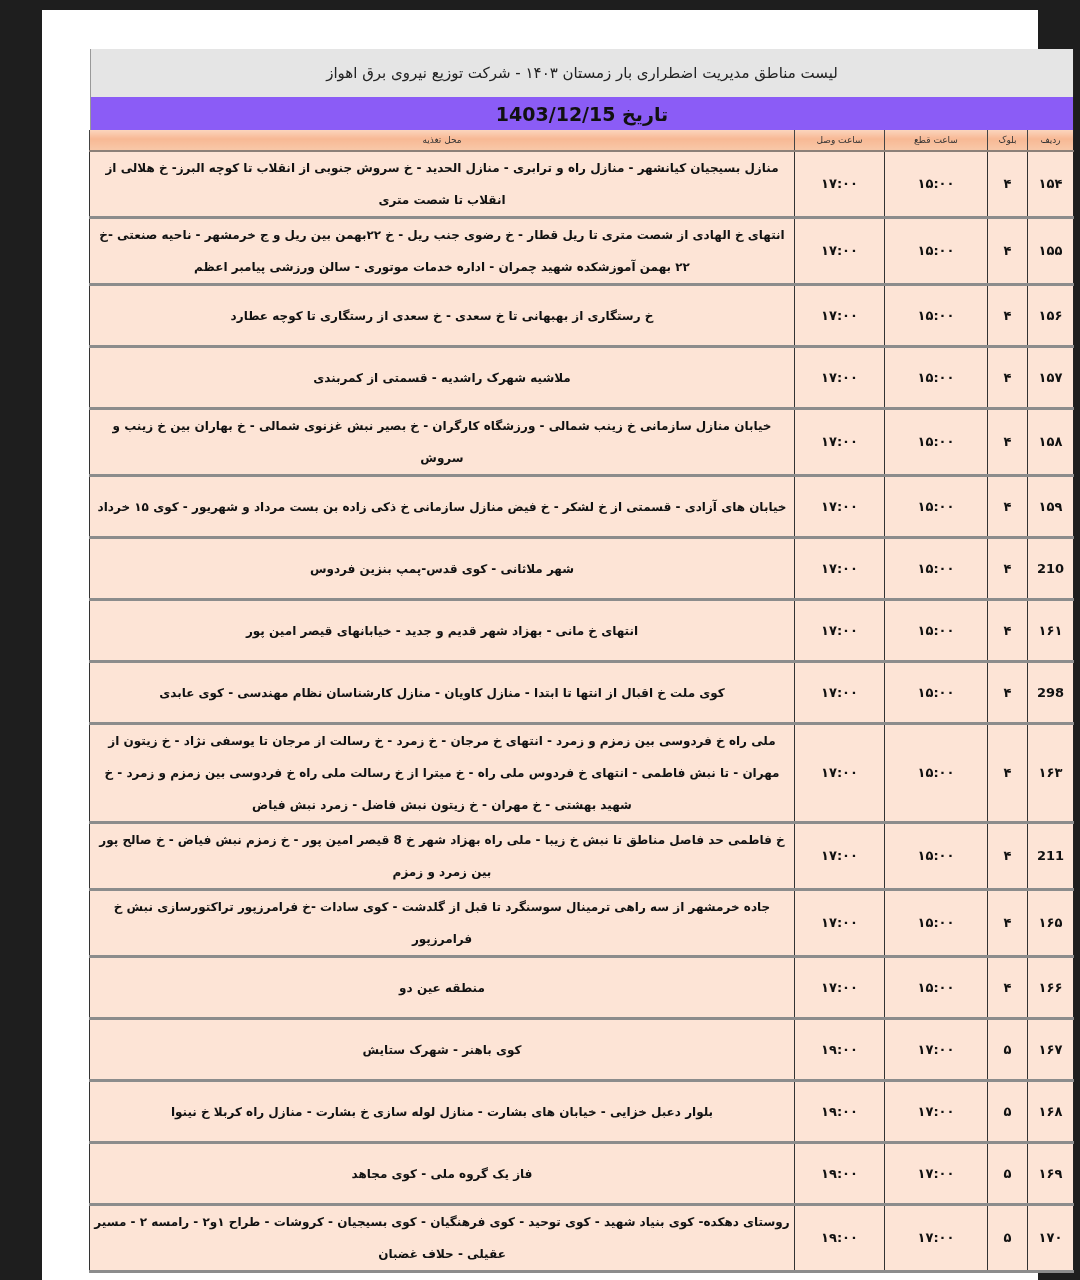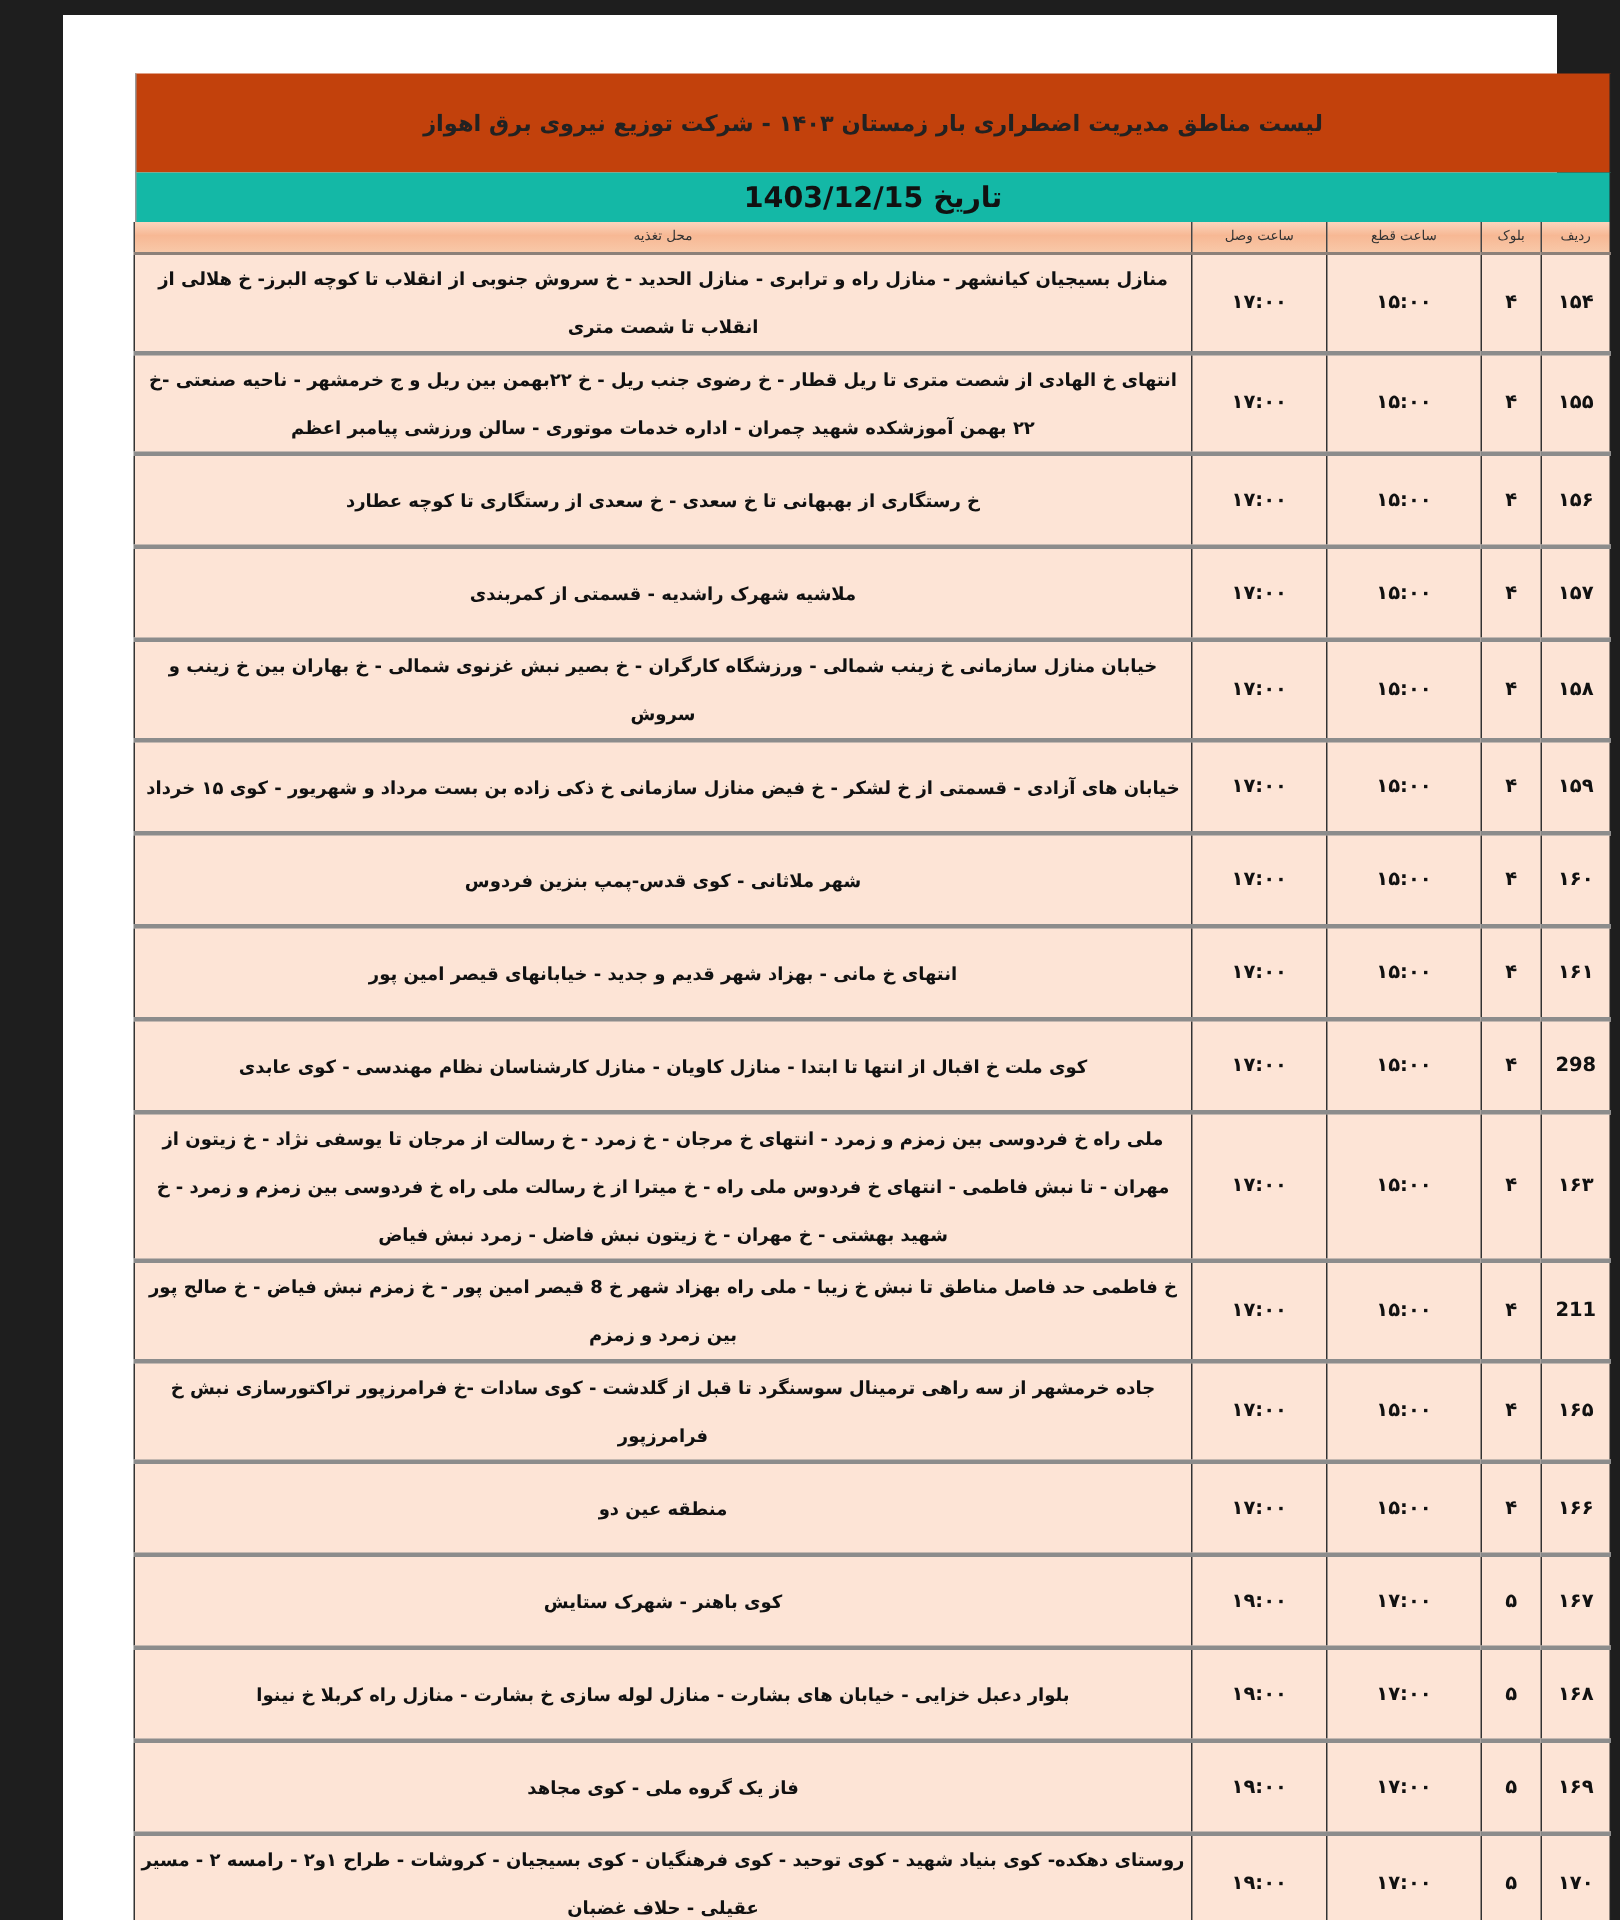--- a/index.html
+++ b/index.html
@@ -10,27 +10,27 @@
   }
   .page {
     position: absolute; left: 42px; top: 10px; width: 996px; height: 1270px;
     background: #ffffff;
   }
   .sheet {
     position: absolute; left: 48px; top: 39px; width: 984px;
     direction: rtl;
   }
   .title-bar {
-    height: 66px; background: #c2410c;
+    height: 48px; background: #e5e5e5;
     border-right: 1px solid #222; border-left: 1px solid #999;
     display: flex; align-items: center; justify-content: center;
-    font-weight: bold; font-size: 15px; color: #222;
+    font-weight: normal; font-size: 15px; color: #222;
   }
   .date-bar {
-    height: 33px; background: #14b8a6;
+    height: 33px; background: #8b5cf6;
     border-right: 1px solid #222; border-left: 1px solid #999;
     display: flex; align-items: center; justify-content: center;
     font-weight: bold; font-size: 19px; color: #111;
   }
   table { border-collapse: collapse; width: 984px; table-layout: fixed; }
   th {
     height: 20px; font-size: 9px; font-weight: normal; color: #333;
     background: linear-gradient(to bottom, #fbd5bd 0%, #f7b894 45%, #f8c8a8 100%);
     border-left: 1px solid #444; border-bottom: 2px solid #8c8079;
     padding: 0;
@@ -108,21 +108,21 @@
             <td class="desc">خیابان منازل سازمانی خ زینب شمالی - ورزشگاه کارگران - خ بصیر نبش غزنوی شمالی - خ بهاران بین خ زینب و سروش</td>
           </tr>
           <tr class="r" style="height: 62px;">
             <td class="num">۱۵۹</td>
             <td class="num">۴</td>
             <td class="num">۱۵:۰۰</td>
             <td class="num">۱۷:۰۰</td>
             <td class="desc">خیابان های آزادی - قسمتی از خ لشکر - خ فیض منازل سازمانی خ ذکی زاده بن بست مرداد و شهریور - کوی ۱۵ خرداد</td>
           </tr>
           <tr class="r" style="height: 62px;">
-            <td class="num">۱۶۰</td>
+            <td class="num">210</td>
             <td class="num">۴</td>
             <td class="num">۱۵:۰۰</td>
             <td class="num">۱۷:۰۰</td>
             <td class="desc">شهر ملاثانی - کوی قدس-پمپ بنزین فردوس</td>
           </tr>
           <tr class="r" style="height: 62px;">
             <td class="num">۱۶۱</td>
             <td class="num">۴</td>
             <td class="num">۱۵:۰۰</td>
             <td class="num">۱۷:۰۰</td>

